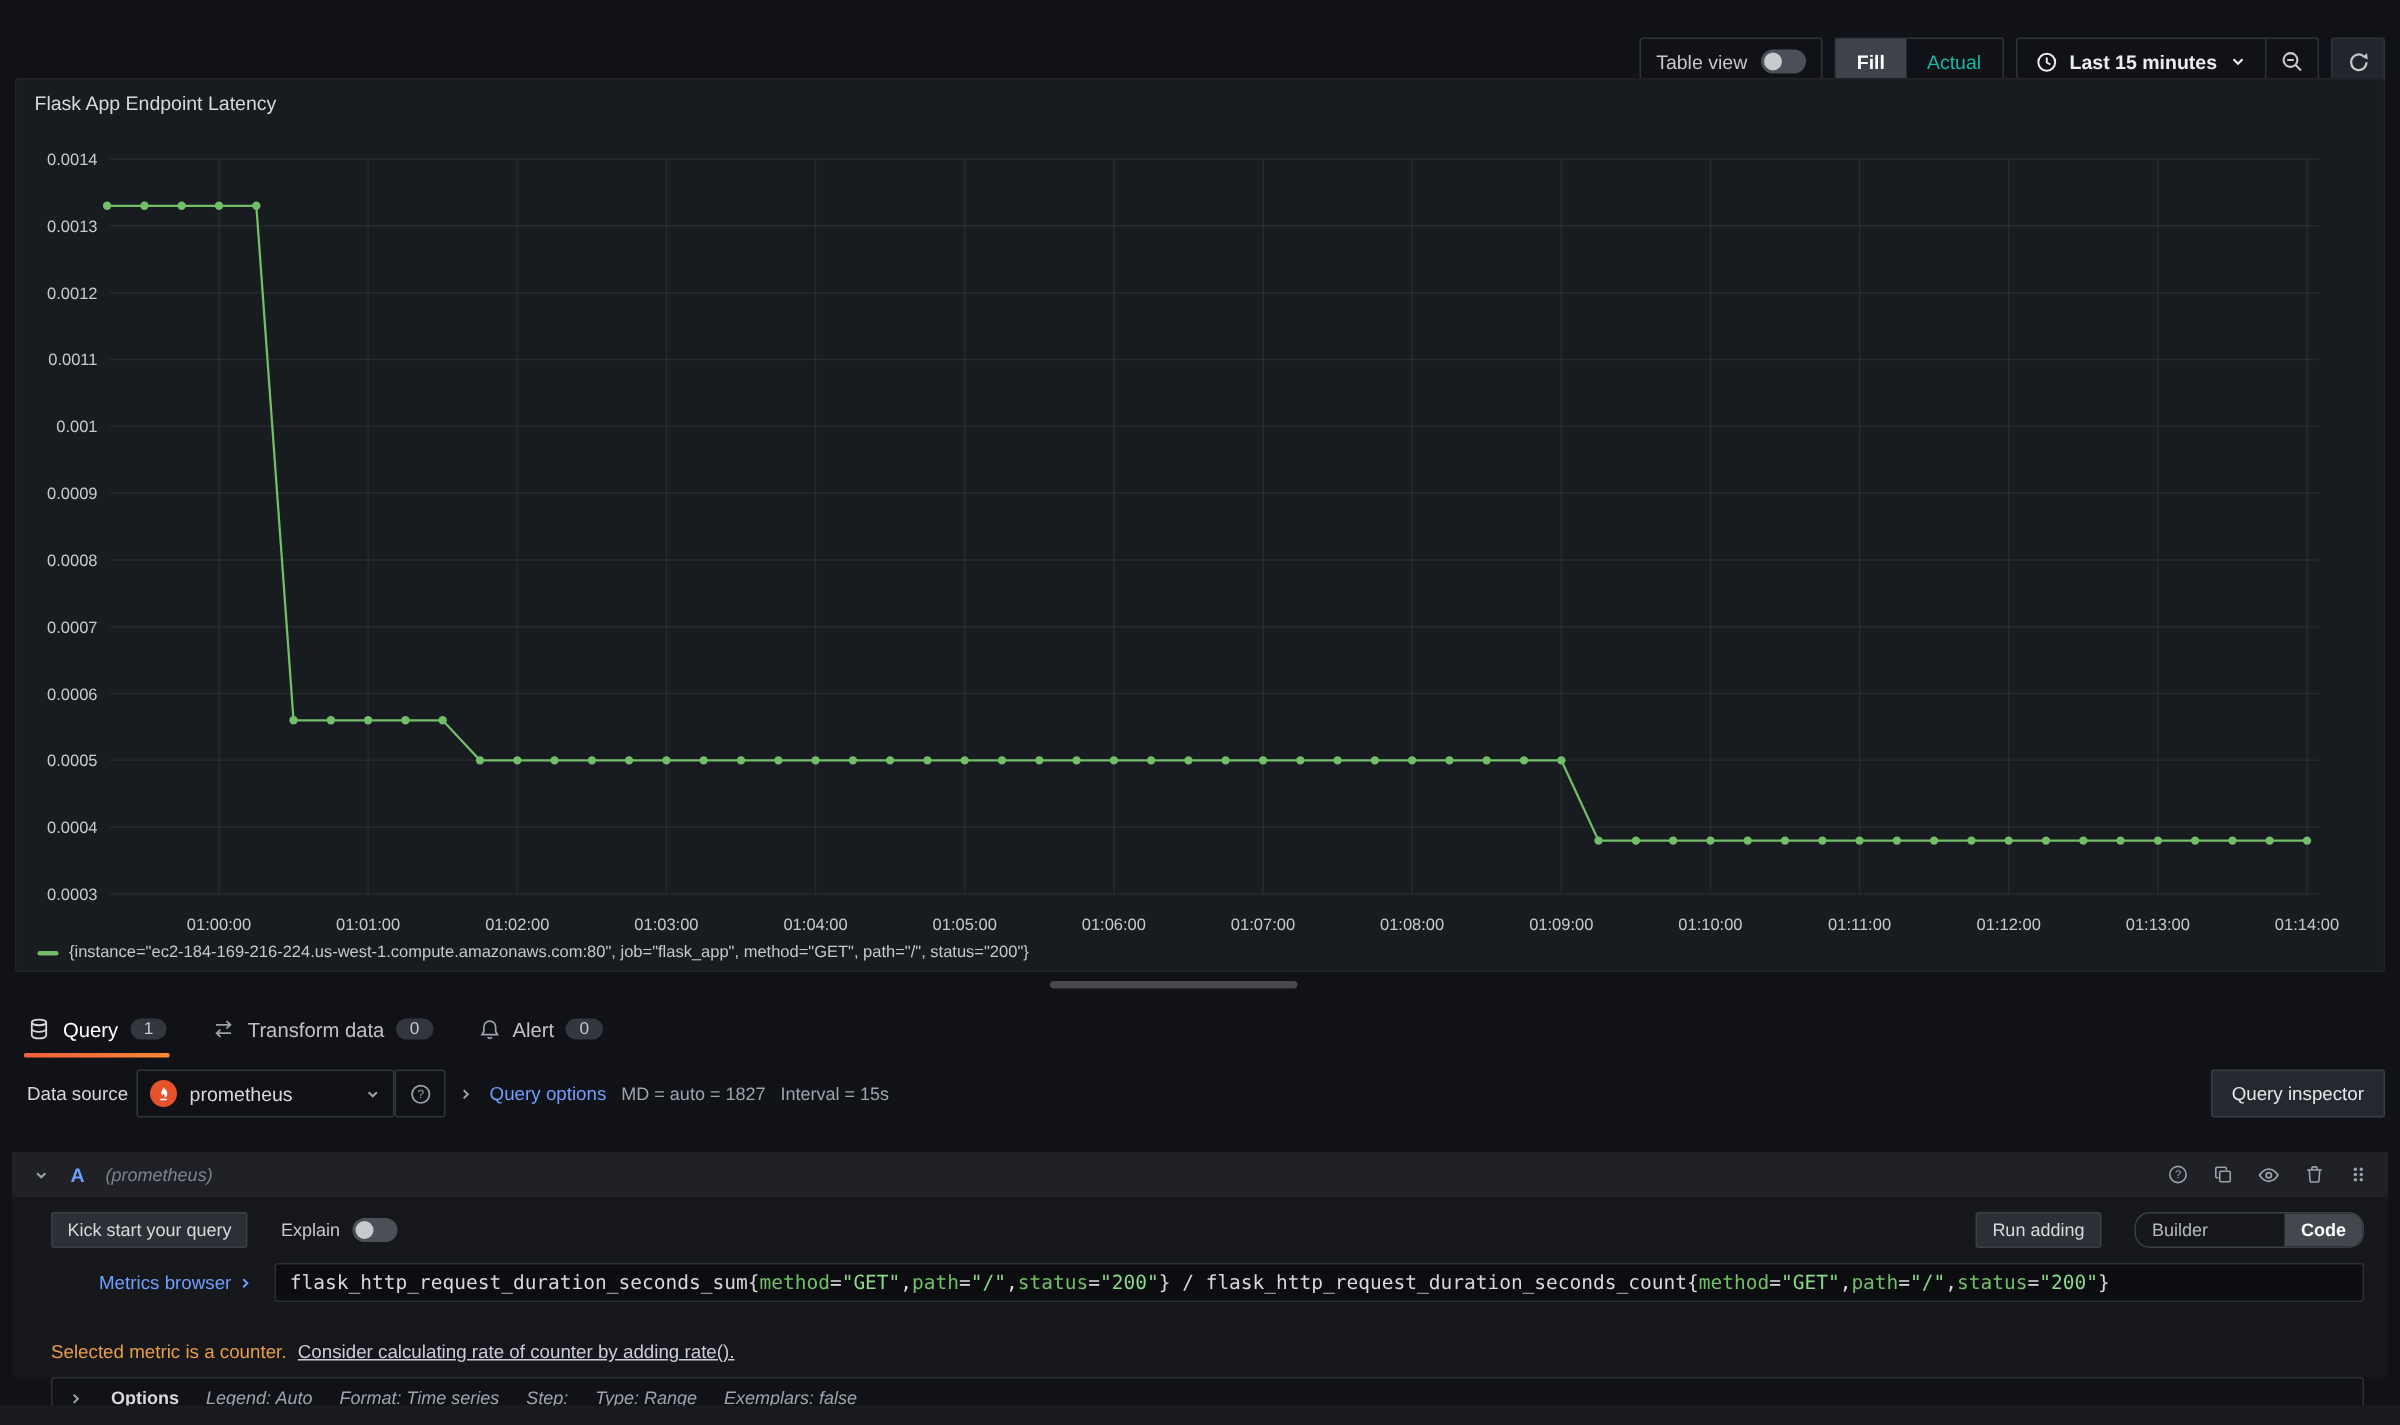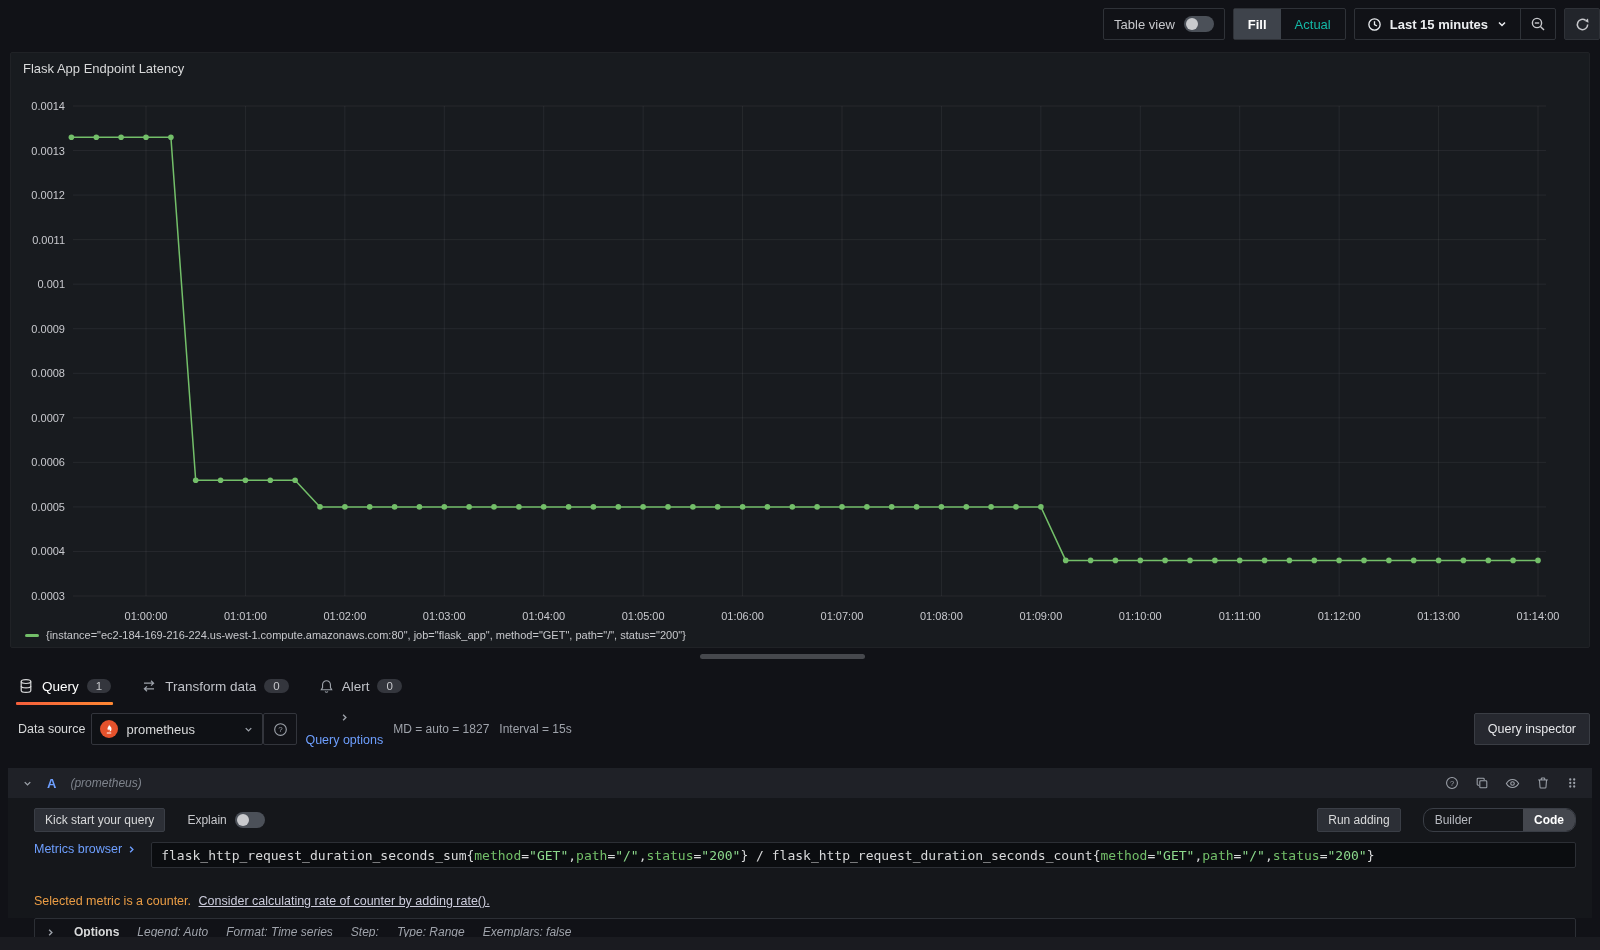--- a/index.html
+++ b/index.html
@@ -2,22 +2,22 @@
 <html><head>
 <meta charset="utf-8">
 <style>
   * { margin:0; padding:0; box-sizing:border-box; }
   html,body { width:1600px; height:950px; background:#111217; overflow:hidden;
               font-family:"Liberation Sans", sans-serif; color:#d8d9da; }
   #app { position:relative; width:1600px; height:950px; }
   .icon { display:inline-flex; align-items:center; justify-content:center; line-height:0; }
 
   
-  #toolbar { position:absolute; top:0; left:0; right:0; height:48px; display:flex;
-             justify-content:flex-end; align-items:center; gap:8px; }
+  #toolbar { position:absolute; top:17px; left:0; right:0; height:48px; display:flex;
+             justify-content:flex-end; align-items:center; gap:8px; padding-right:10px; }
   .tb-box { display:flex; align-items:center; height:32px; border:1px solid #2f3238;
             border-radius:2px; color:#c7c8cc; font-size:13px; }
   .tv-box { padding:0 10px; gap:9px; }
   .toggle { width:30px; height:16px; border-radius:9px; background:#4b5058; position:relative; cursor:pointer; }
   .toggle::after { content:""; position:absolute; left:2px; top:2px; width:12px; height:12px;
                    border-radius:50%; background:#c9cacd; }
   .seg { padding:0 14px; height:30px; display:flex; align-items:center; color:#14b8a6; cursor:pointer; }
   .seg.active { background:#3e434b; color:#fff; font-weight:700; }
   .time-main { display:flex; align-items:center; gap:8px; padding:0 12px; height:30px;
                color:#eceef1; font-weight:700; cursor:pointer; }
@@ -56,21 +56,21 @@
   #ds-row { position:absolute; left:18px; right:10px; top:712px; height:34px;
             display:flex; align-items:center; }
   #ds-label { font-size:12.5px; color:#d8d9da; margin-right:6px; }
   #ds-select { width:172px; height:32px; display:flex; align-items:center; gap:8px; padding:0 8px;
                background:#0f1115; border:1px solid #33353c; border-radius:2px; cursor:pointer; }
   .prom-circle { width:18px; height:18px; border-radius:50%; background:#e6522c;
                  display:flex; align-items:center; justify-content:center; }
   #ds-select .name { font-size:13px; color:#d8d9da; flex:1; }
   .sq-btn { width:34px; height:32px; border:1px solid #33353c; border-radius:2px;
             display:flex; align-items:center; justify-content:center; color:#9da2aa; cursor:pointer; }
-  #qopt-group { display:flex; align-items:center; gap:10px; margin-left:8px; cursor:pointer;flex-direction:column; }
+  #qopt-group { display:flex; align-items:center; gap:10px; margin-left:8px; cursor:pointer; }
   #qopt-label { font-size:12.5px; font-weight:500; color:#6e9fff; }
   .ds-meta { font-size:12px; color:#9fa3ab; margin-left:10px; }
   #query-inspector { margin-left:auto; height:32px; padding:0 13px; display:flex; align-items:center;
                      background:#26282f; border:1px solid #3a3d44; border-radius:2px;
                      font-size:12.5px; font-weight:500; color:#e6e7ea; cursor:pointer; }
 
   
   #query-card { position:absolute; left:8px; top:768px; width:1584px; height:150px; background:#15171b; }
   #qc-header { height:30px; background:#1f2127; display:flex; align-items:center; gap:14px; padding:0 14px; }
   #qc-header .refid { color:#6e9fff; font-size:13px; font-weight:700; cursor:pointer; }
@@ -79,21 +79,21 @@
   #qc-icons .icon { cursor:pointer; }
   #qc-body { padding:10px 16px 0 26px; }
   .row1 { display:flex; align-items:center; gap:22px; }
   .btn-sm { height:24px; padding:0 10px; display:flex; align-items:center; border-radius:2px;
             background:#2c2f36; border:1px solid #3a3e46; font-size:12px; color:#d8d9da; cursor:pointer; }
   .explain-wrap { display:flex; align-items:center; gap:8px; font-size:12px; color:#c7c8cc; }
   .row1 .spacer { flex:1; }
   .bc-group { display:flex; height:24px; border:1px solid #3a3e46; border-radius:10px; overflow:hidden;gap:40px; }
   .bc-item { padding:0 11px; display:flex; align-items:center; font-size:12px; color:#b7bac0; cursor:pointer; }
   .bc-item.active { background:#44474e; color:#fff; font-weight:700; }
-  .row2 { display:flex; align-items:flex-start; margin-top:10px; }
+  .row2 { display:flex; align-items:center; margin-top:10px;margin-left:32px; }
   #metrics-browser { display:flex; align-items:center; gap:4px; font-size:12.5px; font-weight:500;
                      color:#6e9fff; cursor:pointer; white-space:nowrap; }
   #expr-box { flex:1; margin-left:14px; height:26px; display:flex; align-items:center; padding:0 9px;
               background:#0b0d10; border:1px solid #2c2f35; border-radius:2px;
               font-family:"DejaVu Sans Mono", monospace; font-size:13px; white-space:pre; overflow:hidden; cursor:text; }
   .tok-plain { color:#d8d9da; }
   .tok-label { color:#73bf69; }
   .tok-string { color:#8cd98c; }
   .row3 { margin-top:26px; font-size:12.5px; }
   #warn-text { color:#eb9d45; font-weight:500; }

